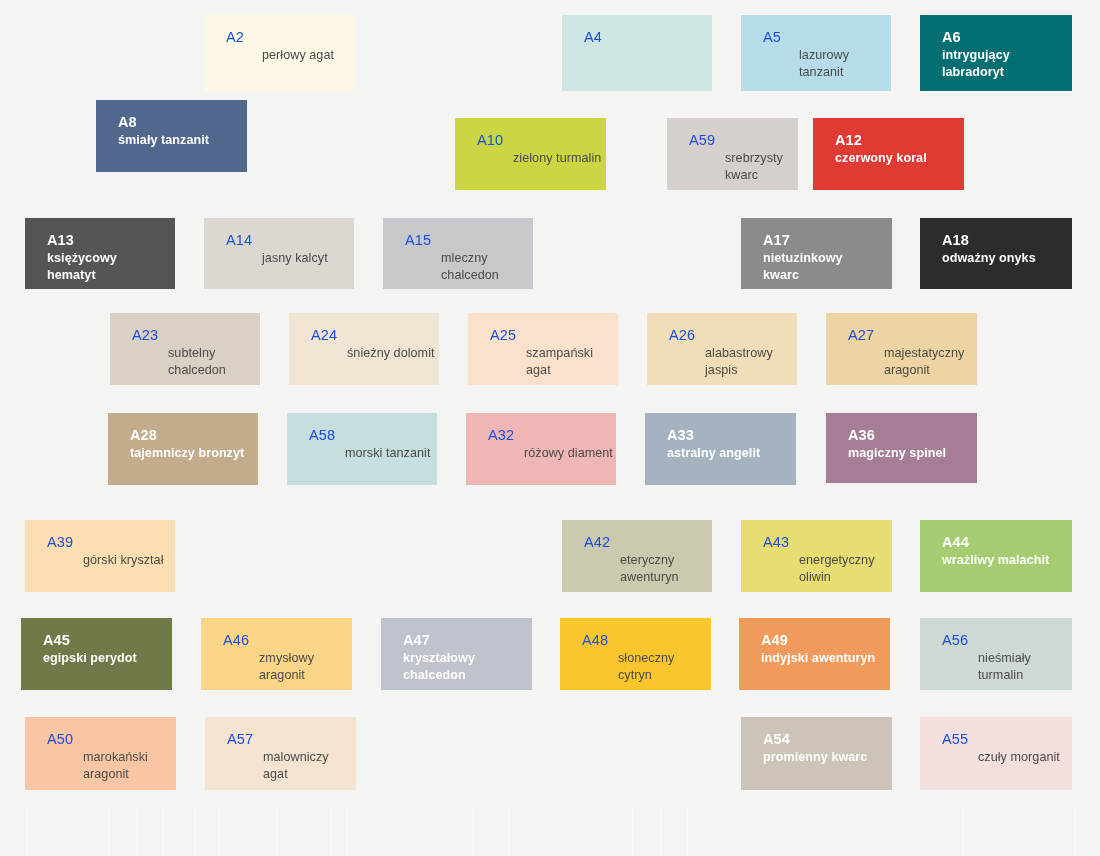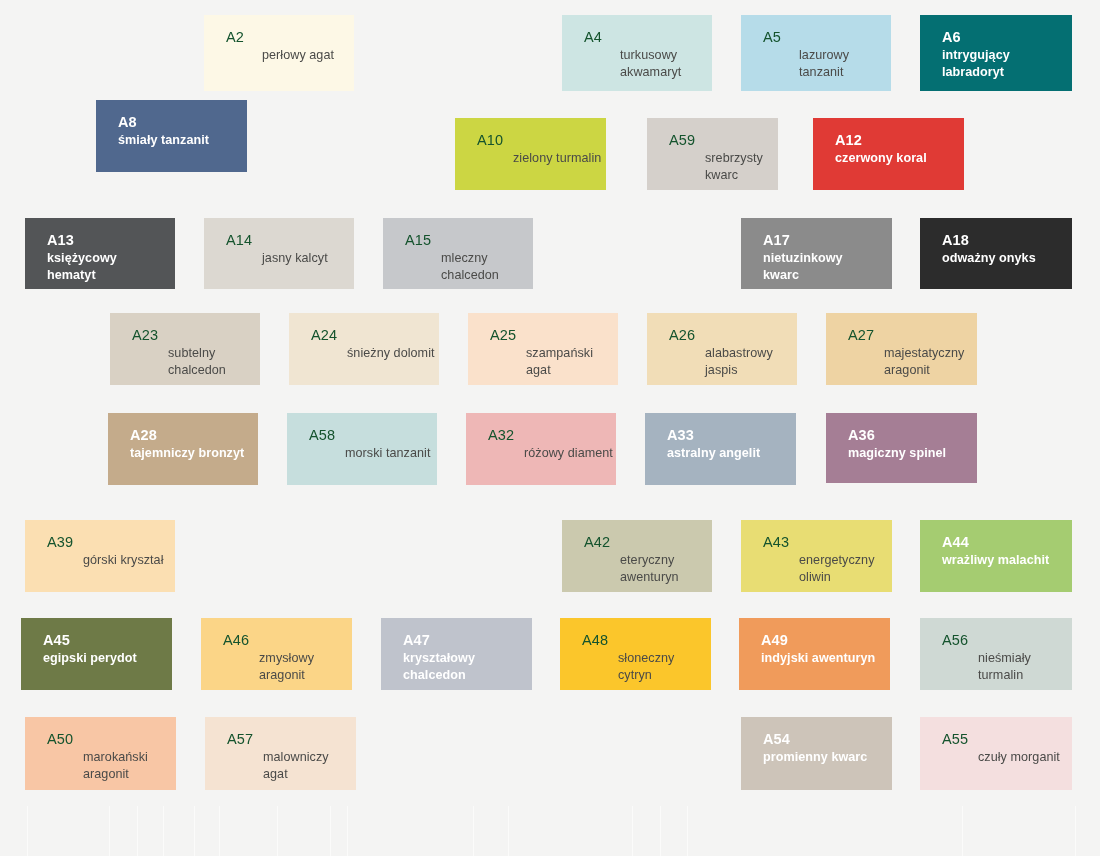--- a/index.html
+++ b/index.html
@@ -35,21 +35,21 @@
     letter-spacing: 0.1px;
     margin-bottom: 1px;
   }
   .swatch-name {
     display: block;
     font-size: 12.6px;
     line-height: 17px;
     letter-spacing: 0.05px;
     max-width: 118px;
   }
-  .dark-text .swatch-code { color: #14532d; font-weight: 400; }
+  .dark-text .swatch-code { color: #1d4ed8; font-weight: 400; }
   .dark-text .swatch-name { color: #4a4a48; font-weight: 400; padding-left: 36px; }
   .light-text .swatch-code { color: #ffffff; font-weight: 700; }
   .light-text .swatch-name { color: #ffffff; font-weight: 700; }
 
   .footer-rules {
     position: absolute;
     left: 0;
     top: 806px;
     width: 1100px;
     height: 50px;
@@ -65,39 +65,38 @@
 </head>
 <body>
 
 <div id="palette-canvas">
     <div class="swatch dark-text" style="left: 204px; top: 15px; width: 150px; height: 76px; background: rgb(253, 248, 230);">
       <span class="swatch-code">A2</span>
       <span class="swatch-name">perłowy agat</span>
     </div>
     <div class="swatch dark-text" style="left: 562px; top: 15px; width: 150px; height: 76px; background: rgb(205, 229, 227);">
       <span class="swatch-code">A4</span>
-      <span class="swatch-name">turkusowy akwamaryt</span>
     </div>
     <div class="swatch dark-text" style="left: 741px; top: 15px; width: 150px; height: 76px; background: rgb(182, 220, 233);">
       <span class="swatch-code">A5</span>
       <span class="swatch-name">lazurowy tanzanit</span>
     </div>
     <div class="swatch light-text" style="left: 920px; top: 15px; width: 152px; height: 76px; background: rgb(4, 111, 114);">
       <span class="swatch-code">A6</span>
       <span class="swatch-name">intrygujący labradoryt</span>
     </div>
     <div class="swatch light-text" style="left: 96px; top: 100px; width: 151px; height: 72px; background: rgb(80, 104, 142);">
       <span class="swatch-code">A8</span>
       <span class="swatch-name">śmiały tanzanit</span>
     </div>
     <div class="swatch dark-text" style="left: 455px; top: 118px; width: 151px; height: 72px; background: rgb(204, 214, 67);">
       <span class="swatch-code">A10</span>
       <span class="swatch-name">zielony turmalin</span>
     </div>
-    <div class="swatch dark-text" style="left: 647px; top: 118px; width: 131px; height: 72px; background: rgb(213, 208, 203);">
+    <div class="swatch dark-text" style="left: 667px; top: 118px; width: 131px; height: 72px; background: rgb(213, 208, 203);">
       <span class="swatch-code">A59</span>
       <span class="swatch-name">srebrzysty kwarc</span>
     </div>
     <div class="swatch light-text" style="left: 813px; top: 118px; width: 151px; height: 72px; background: rgb(224, 58, 53);">
       <span class="swatch-code">A12</span>
       <span class="swatch-name">czerwony koral</span>
     </div>
     <div class="swatch light-text" style="left: 25px; top: 218px; width: 150px; height: 71px; background: rgb(83, 85, 87);">
       <span class="swatch-code">A13</span>
       <span class="swatch-name">księżycowy hematyt</span>

